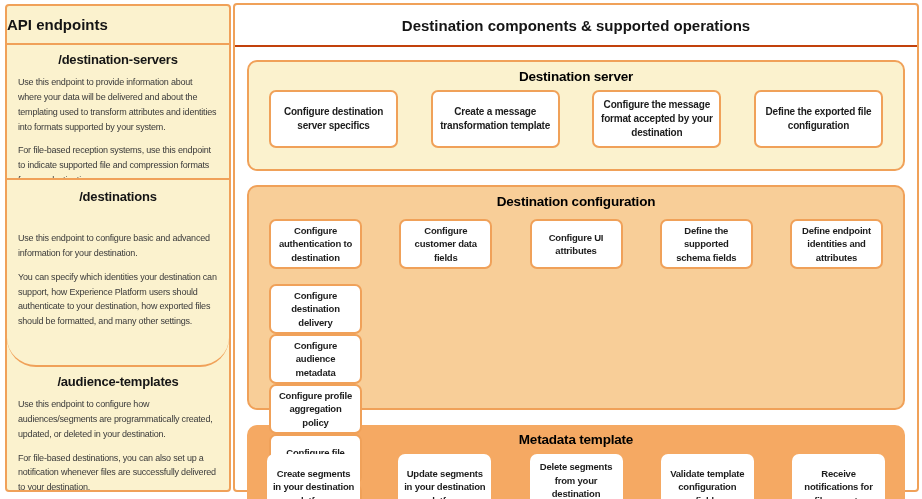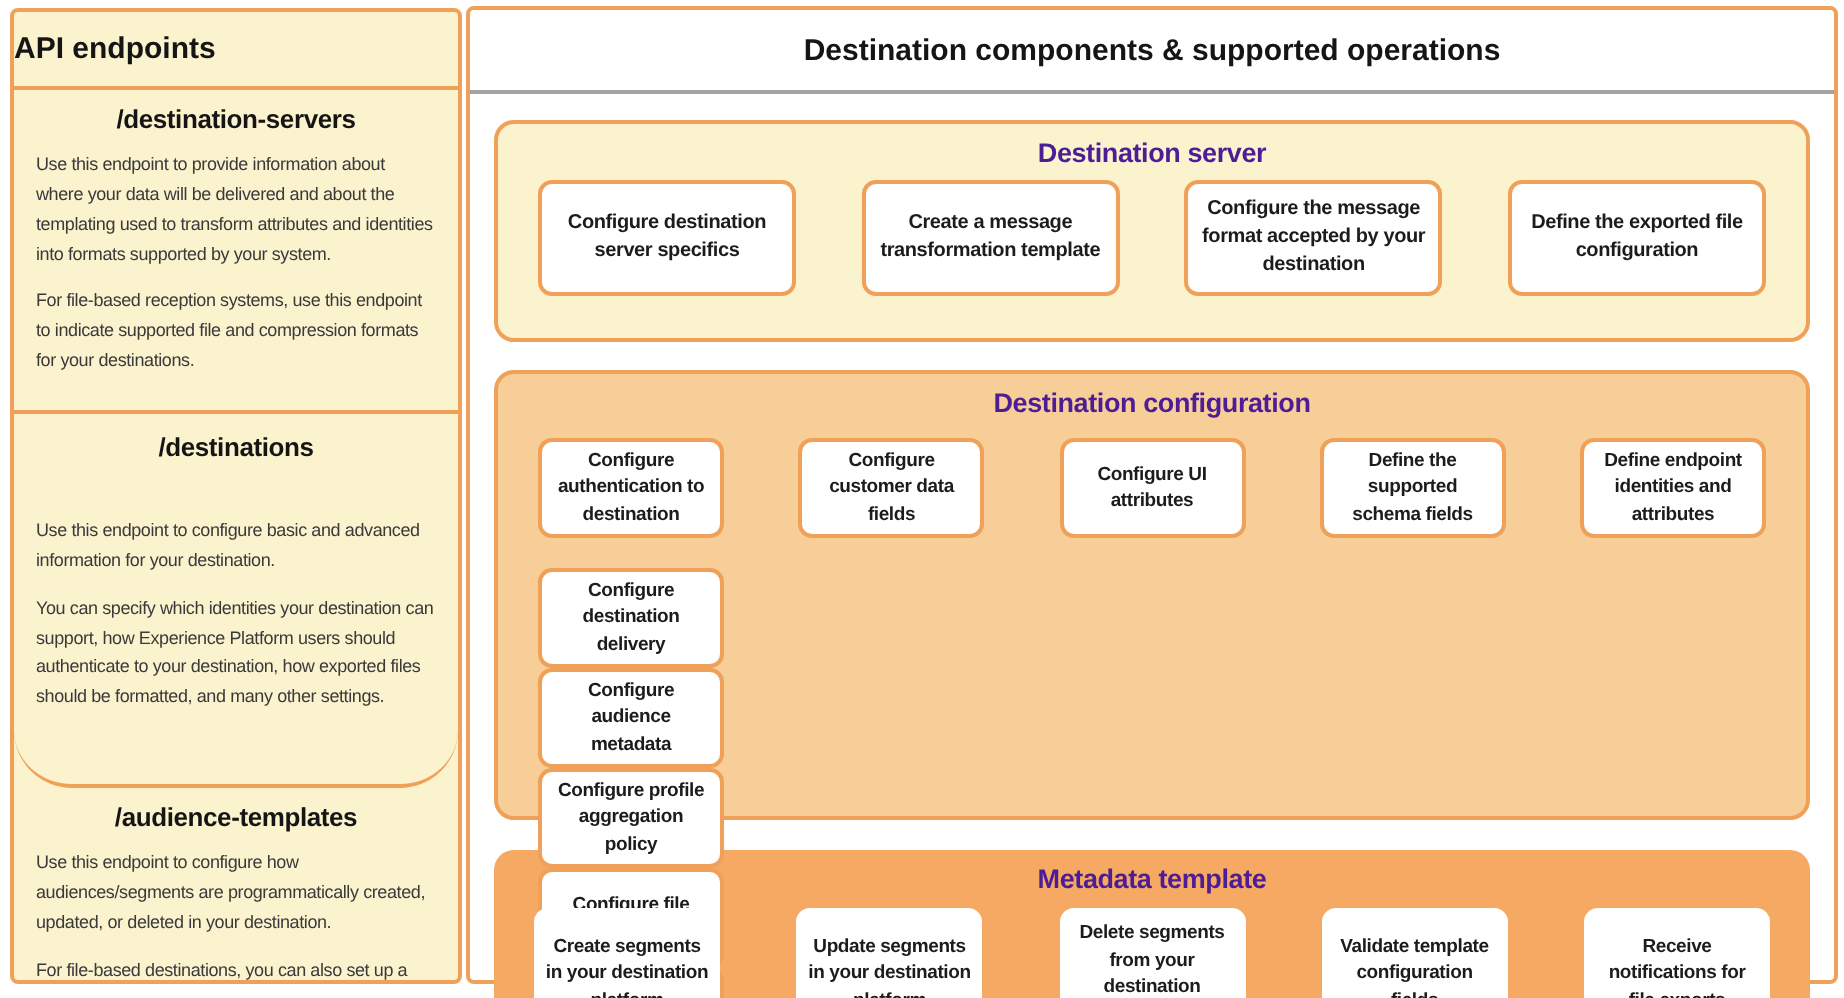--- a/index.html
+++ b/index.html
@@ -5,38 +5,38 @@
   html,body{margin:0;padding:0;background:#ffffff;}
   body{width:922px;height:499px;font-family:"Liberation Sans",sans-serif;-webkit-font-smoothing:antialiased;}
   .canvas{position:relative;width:922px;height:499px;background:#ffffff;overflow:hidden;}
 
   
   .left-col{position:absolute;left:5px;top:4px;width:226px;height:488px;box-sizing:border-box;
     background:#FBF2CE;border:2px solid #F0A159;border-radius:4px;display:flex;flex-direction:column;}
   .left-header{height:37px;flex:none;border-bottom:2px solid #F0A159;display:flex;align-items:center;justify-content:flex-start;}
   .left-header span{font-weight:bold;font-size:15px;color:#151515;}
   .left-sec{box-sizing:border-box;padding:0 11px;overflow:hidden;}
-  .sec1{height:162px;flex:none;border-bottom:2px solid #F0A159;}
+  .sec1{height:135px;flex:none;border-bottom:2px solid #F0A159;}
   .sec2{height:187px;flex:none;border-bottom:2px solid #F0A159;border-radius:29px;}
   .sec3{flex:1;}
   .sec-title{text-align:center;font-weight:bold;font-size:13px;color:#151515;margin-top:7px;letter-spacing:-0.2px;}
   .sec-p{font-size:9px;letter-spacing:-0.2px;line-height:1.65;color:#3a3a3a;margin:8px 0 0 0;}
   .sec-p + .sec-p{margin-top:9px;}
   .sec2 .sec-title{margin-top:9px;}
   .sec2 .sec-p:first-of-type{margin-top:27px;}
 
   
   .right-panel{position:absolute;left:233px;top:3px;width:686px;height:489px;box-sizing:border-box;
     background:#ffffff;border:2px solid #F0A159;border-radius:4px;}
-  .right-header{height:40px;border-bottom:2px solid #a3a3a3;display:flex;align-items:center;justify-content:center;}
+  .right-header{height:40px;border-bottom:2px solid #c2410c;display:flex;align-items:center;justify-content:center;}
   .right-header span{font-weight:bold;font-size:15px;color:#151515;}
   .right-content{padding:13px 12px 0 12px;}
 
   .group{box-sizing:border-box;border-radius:10px;}
-  .group-title{text-align:center;font-weight:bold;font-size:13.5px;color:#4c1d95;padding-top:7px;letter-spacing:-0.2px;}
+  .group-title{text-align:center;font-weight:bold;font-size:13.5px;color:#000000;padding-top:7px;letter-spacing:-0.2px;}
   .cards{display:flex;justify-content:space-between;padding:0 20px;}
   .card{background:#ffffff;box-sizing:border-box;display:flex;align-items:center;justify-content:center;
     text-align:center;font-weight:bold;color:#1c1c1c;border-radius:7px;padding:3px 5px;
     font-size:10px;line-height:1.4;letter-spacing:-0.2px;}
 
   .group-server{height:111px;background:#FBF2CE;border:2px solid #F0A159;margin-bottom:14px;}
   .group-server .cards{margin-top:6px;}
   .group-server .card{width:129px;height:58px;border:2px solid #F0A159;}
 
   .group-config{height:225px;background:#F8CE98;border:2px solid #F0A159;margin-bottom:15px;}

